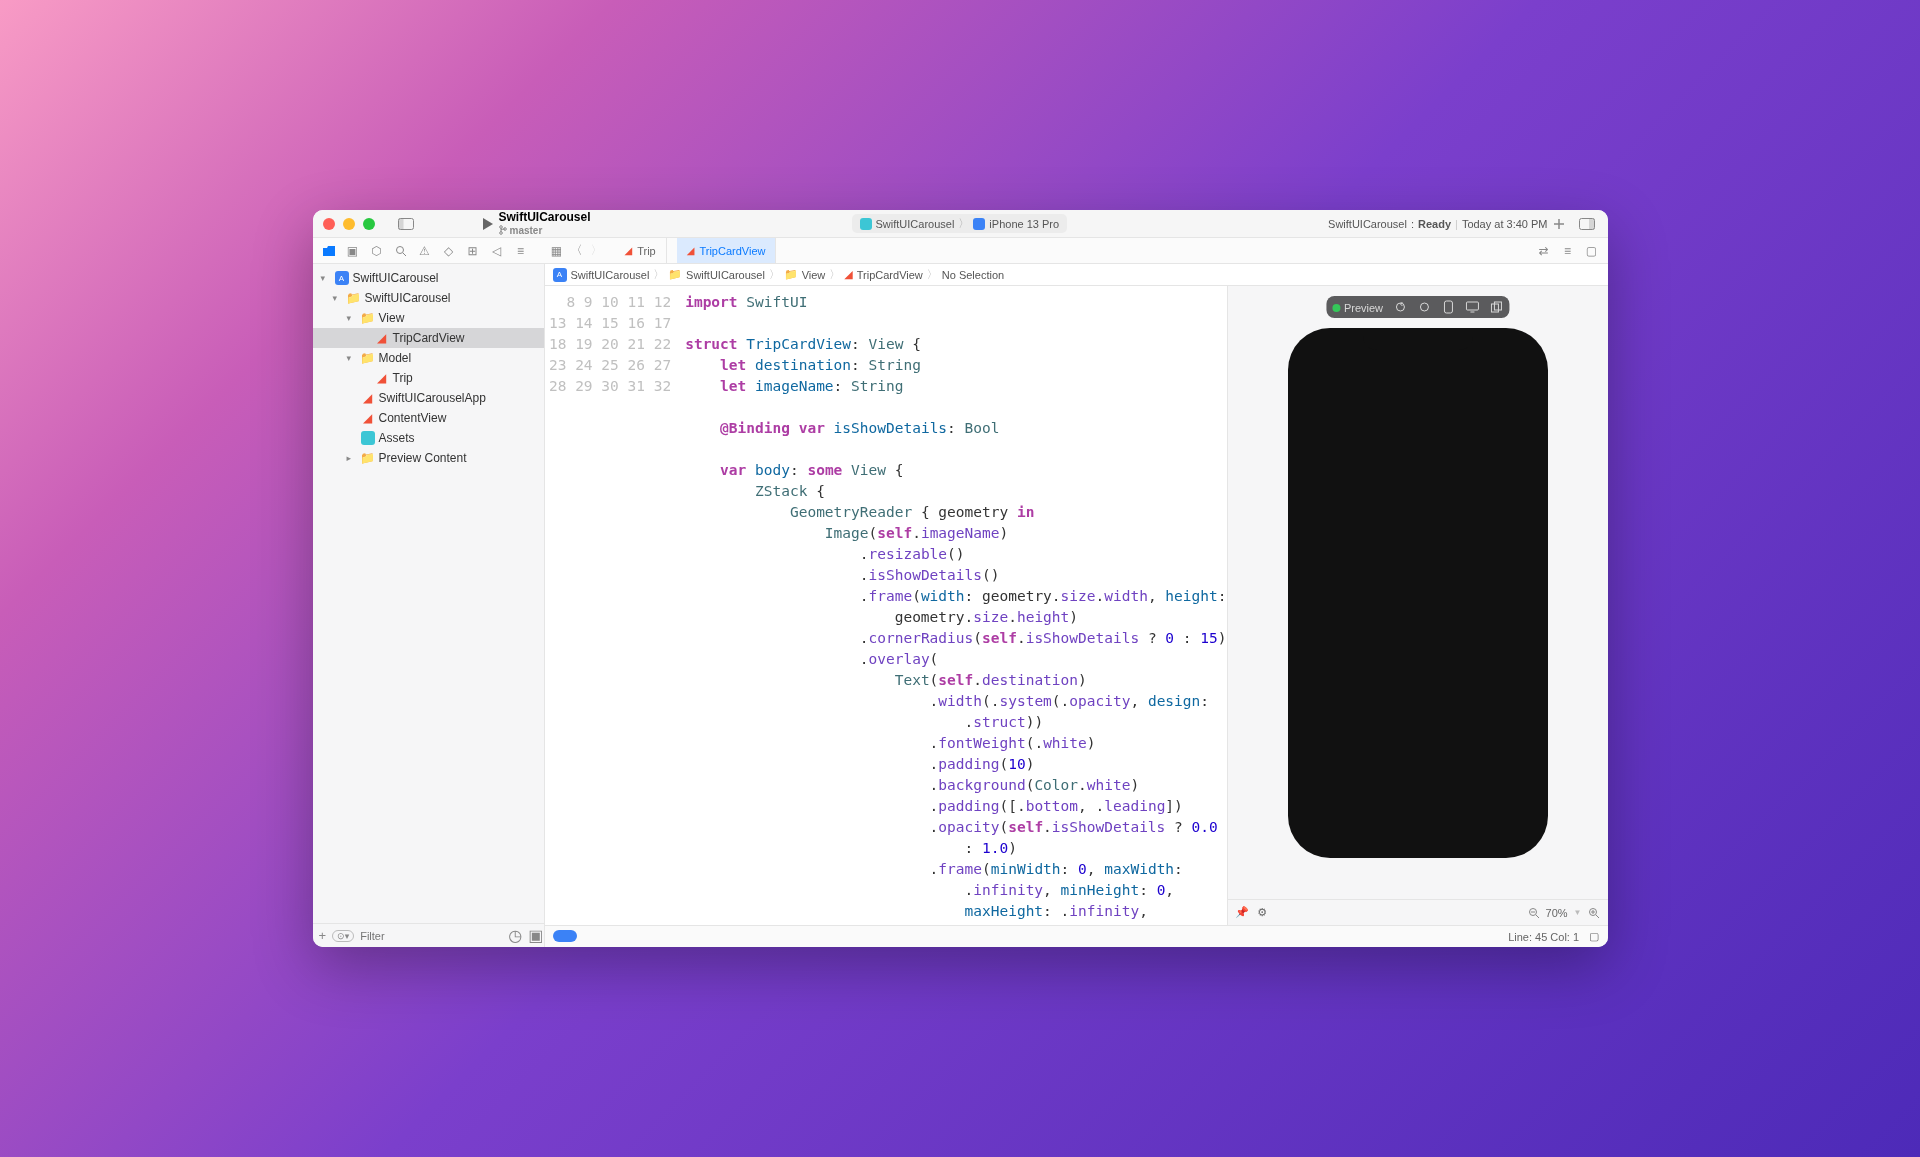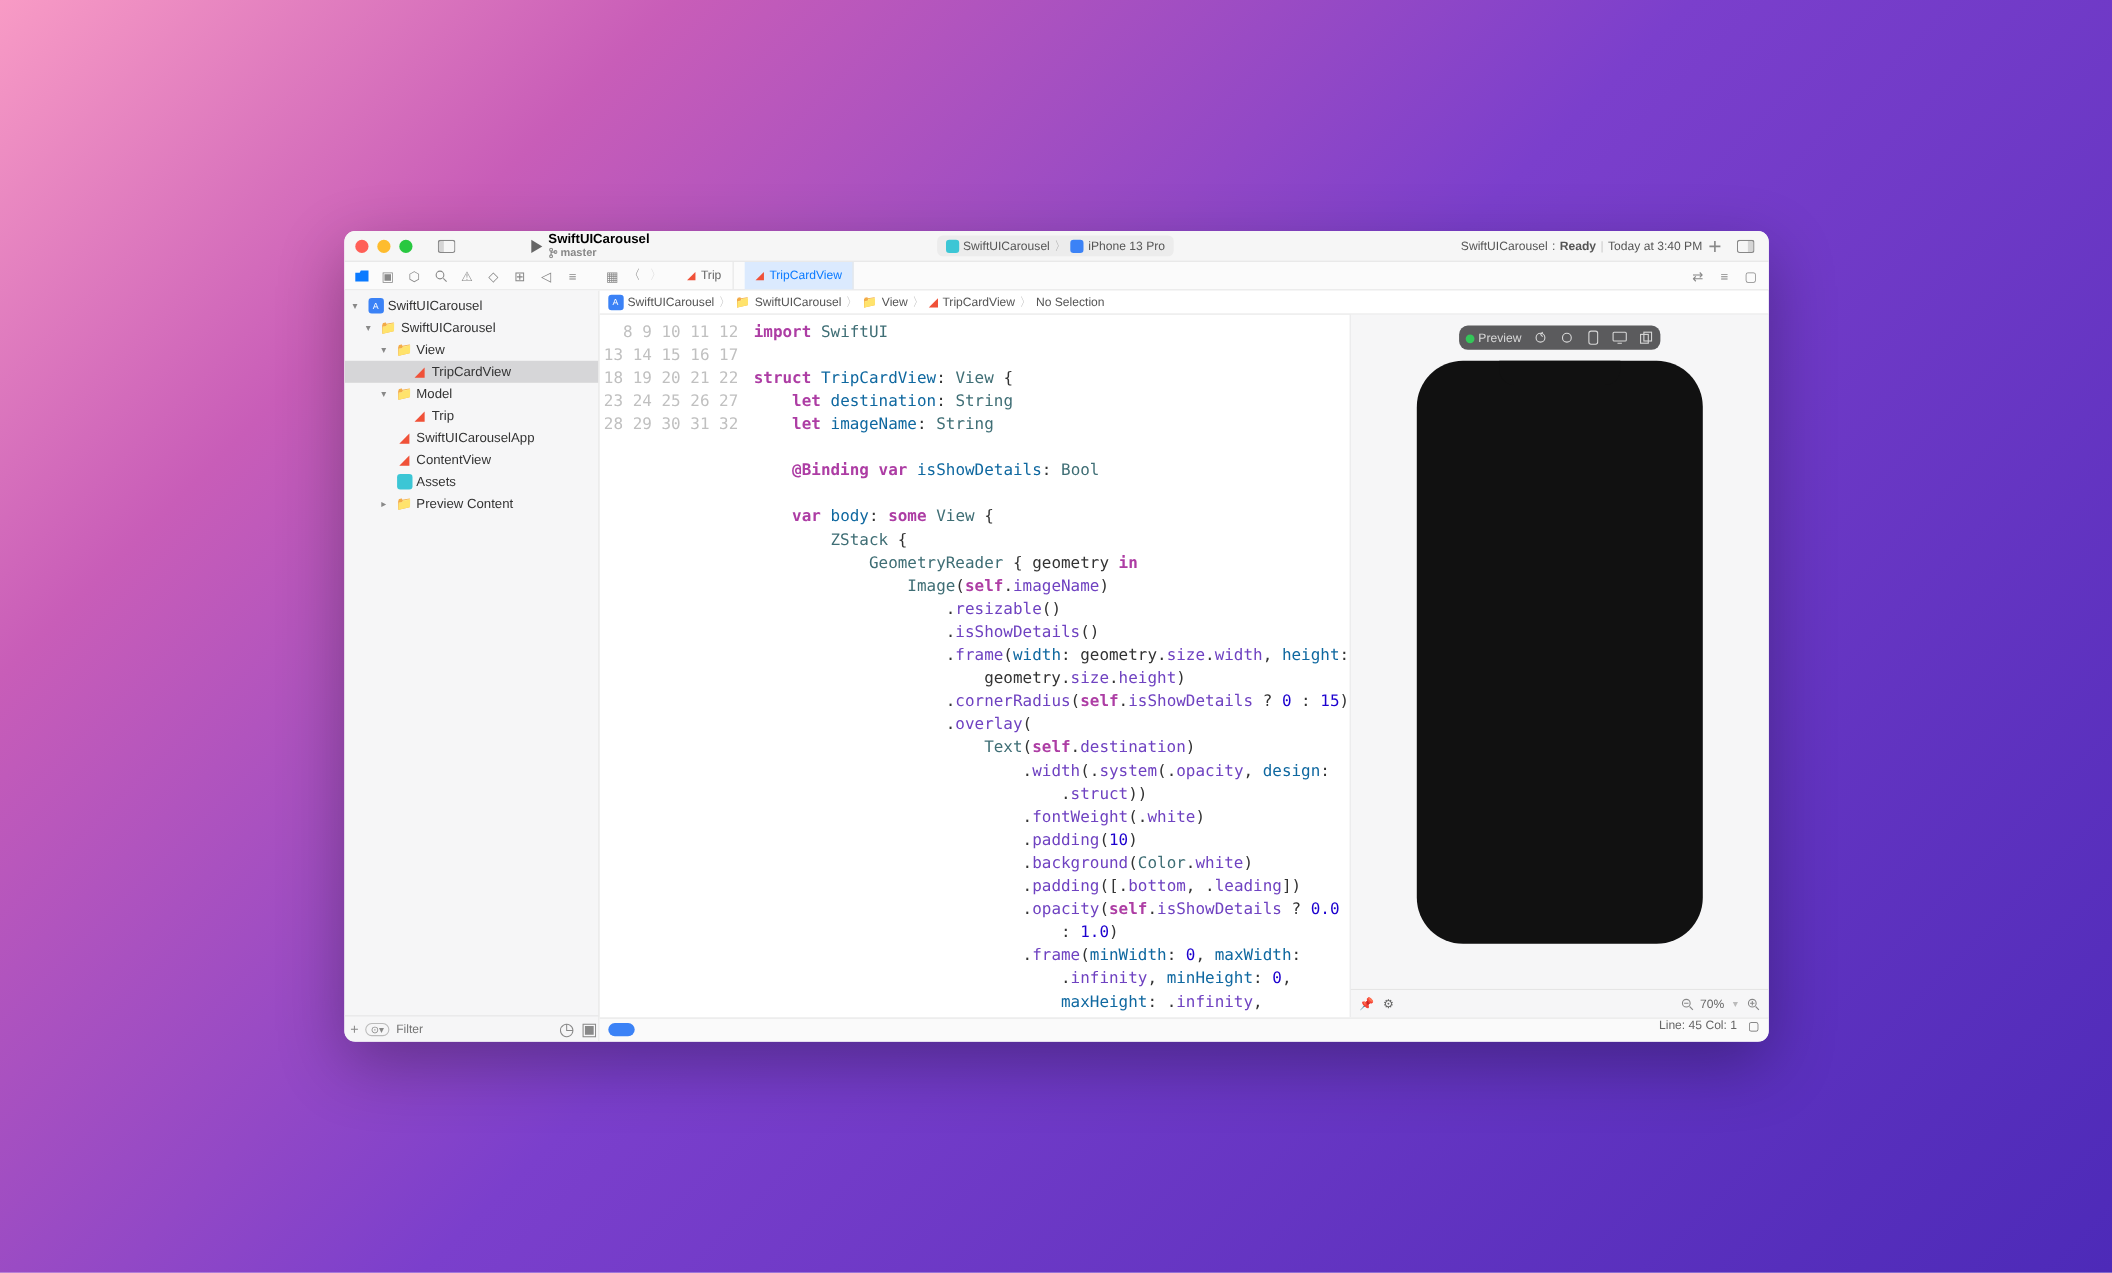--- a/index.html
+++ b/index.html
@@ -114,21 +114,21 @@
   linear-gradient(-45deg,transparent 42%,#b22234 42% 58%,transparent 58%);}
 .flag.f1{right:18px;top:40px;}
 .flag.f2{right:62px;top:68px;}
 .flag.f3{right:104px;top:96px;}
 .roadline{position:absolute;bottom:12px;left:-10px;width:120%;height:5px;background:#e8e6e1;transform:rotate(-2deg);}
 .roadline.r2{bottom:42px;}
 .city-label{position:absolute;left:10px;bottom:18px;background:#fff;padding:4px 8px;font-size:11px;font-weight:700;border-radius:2px;color:#222;}
 .preview-bottom{height:26px;border-top:1px solid #e5e5e5;display:flex;align-items:center;padding:0 8px;gap:8px;font-size:11px;color:#666;}
 .preview-bottom .right{margin-left:auto;display:flex;align-items:center;gap:6px;}
 
-.editor-bottom{height:22px;border-top:1px solid #e5e5e5;display:flex;padding:0 8px;font-size:11px;color:#666;background:#fafafa;position:relative;}
+.editor-bottom{height:22px;border-top:1px solid #e5e5e5;display:flex;align-items:center;padding:0 8px;font-size:11px;color:#666;background:#fafafa;position:relative;}
 .blue-pill{position:absolute;left:8px;top:4px;width:24px;height:12px;background:#3b82f6;border-radius:6px;}
 .editor-bottom .cursor{margin-left:auto;}
 svg{display:block;}
 </style>
 </head>
 <body>
 
 <div class="window">
 
   <div class="titlebar">

